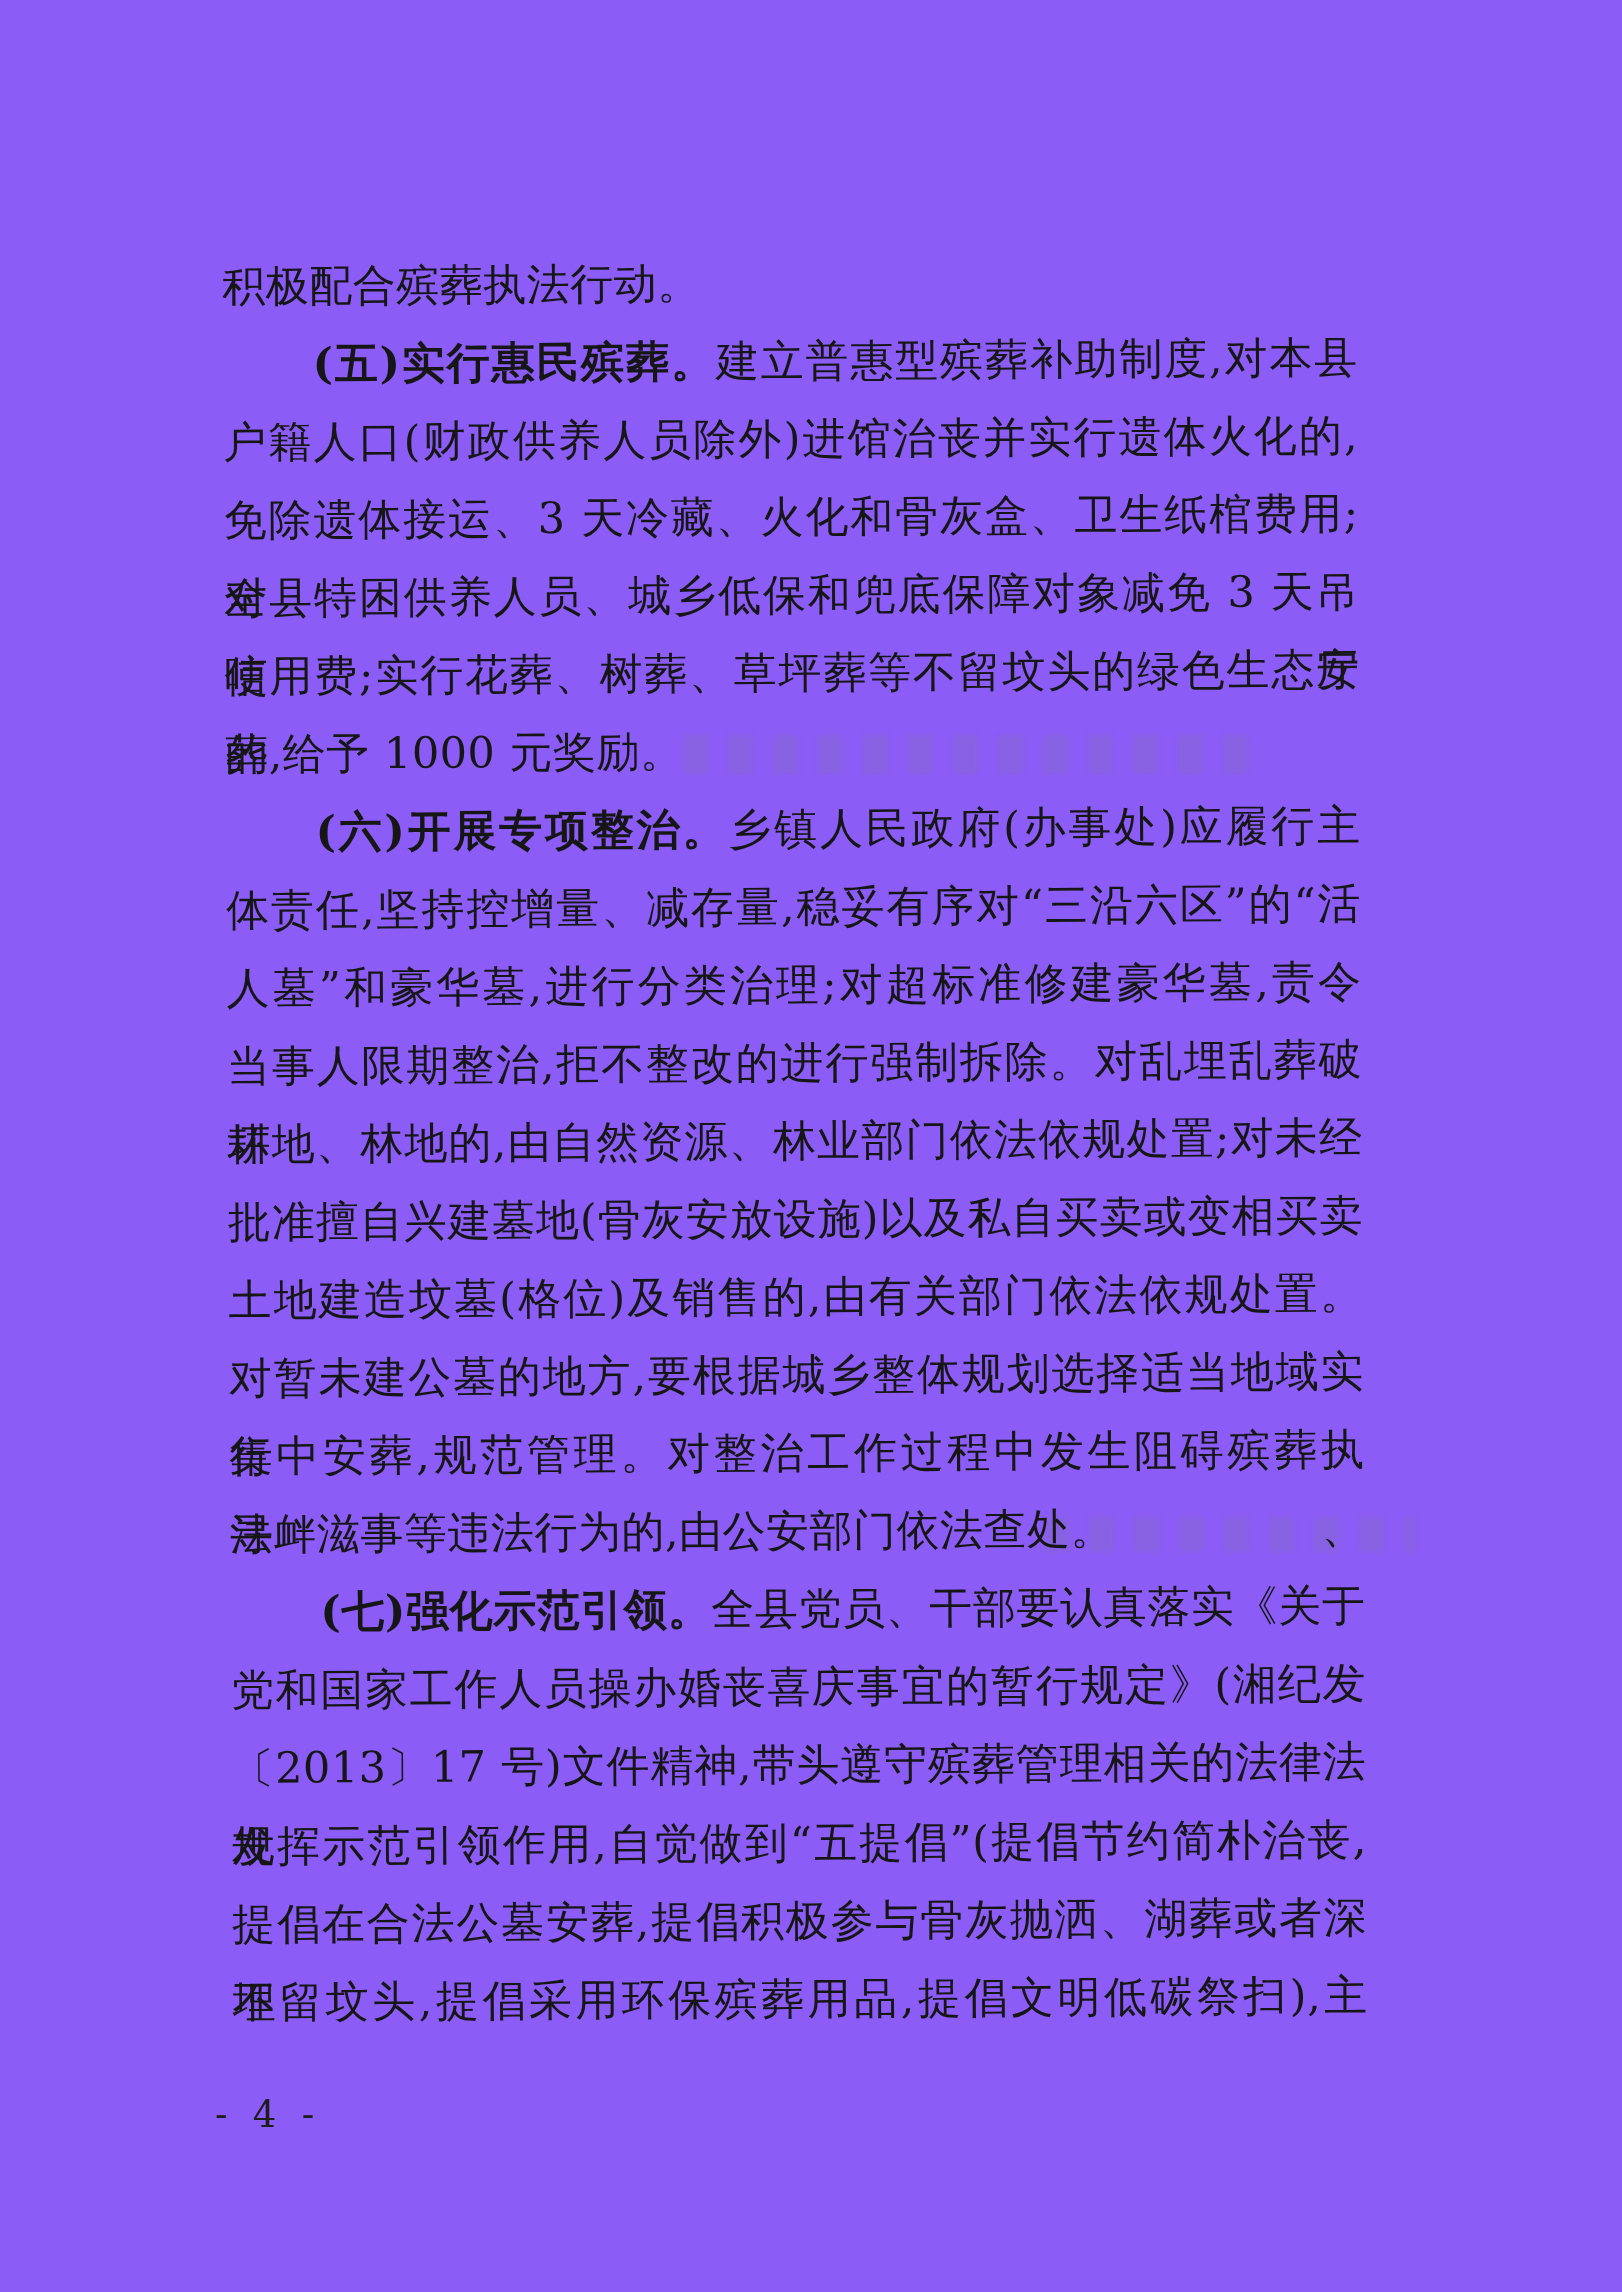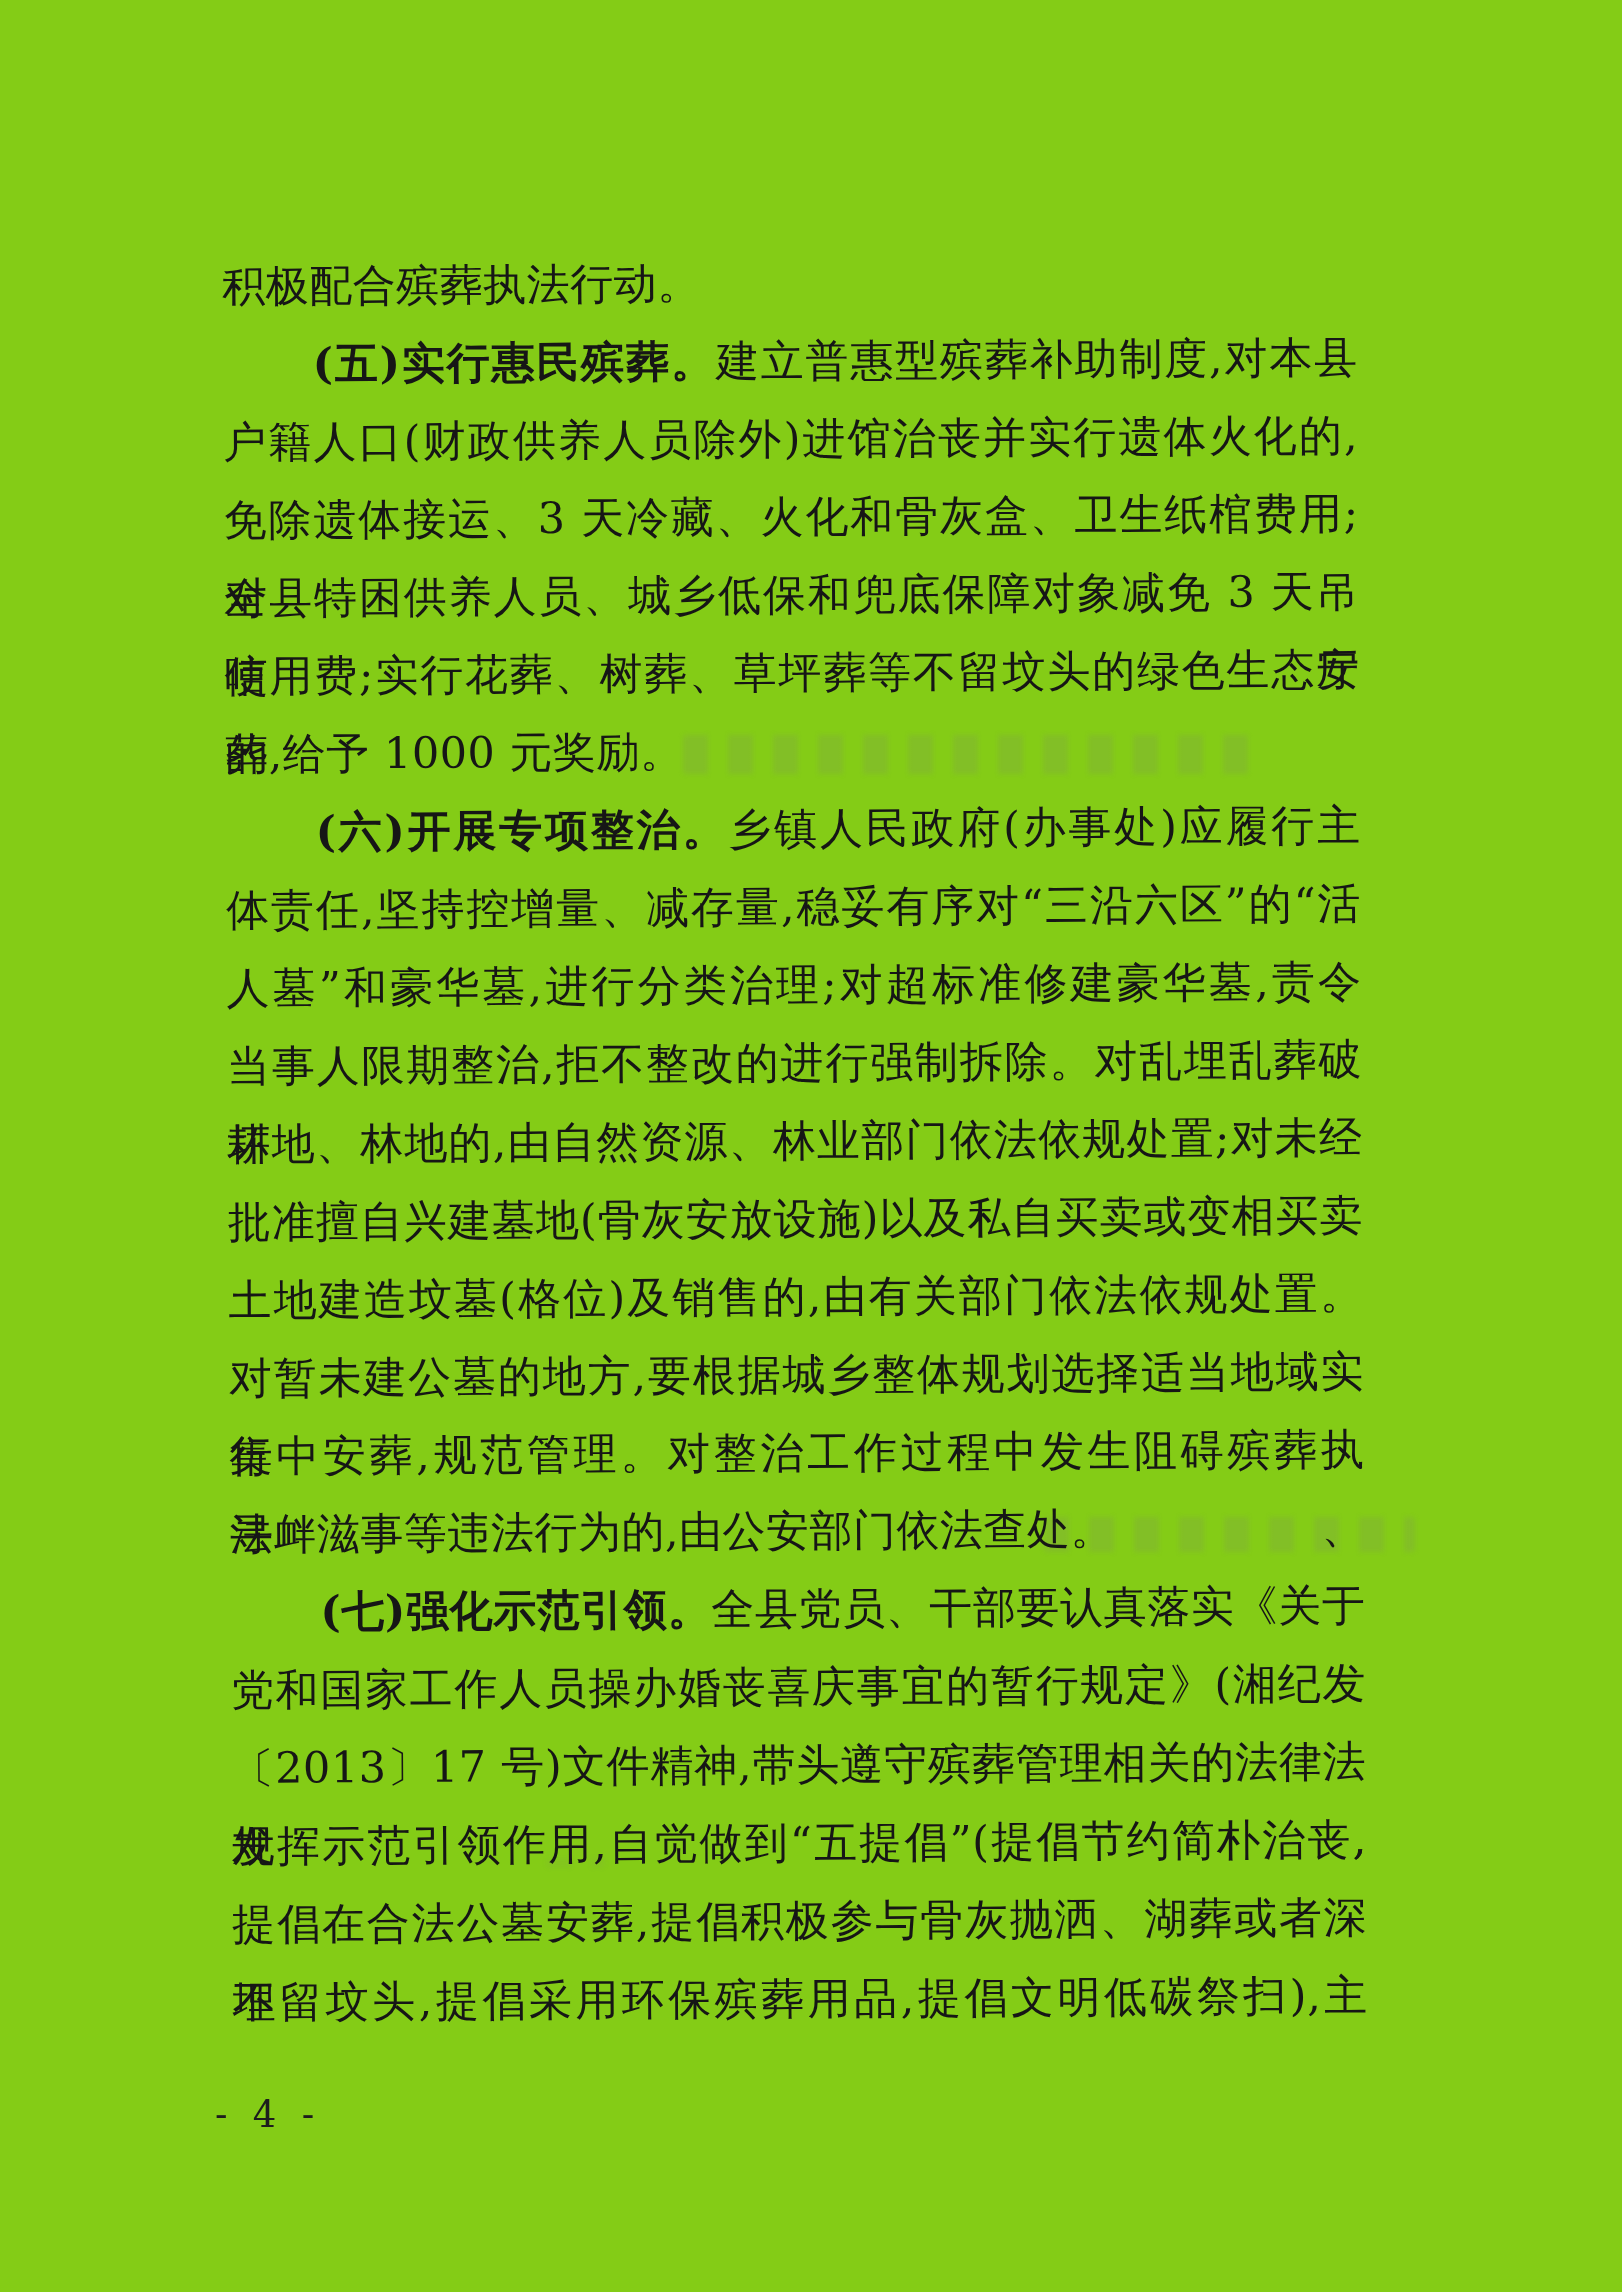--- a/index.html
+++ b/index.html
@@ -1,20 +1,20 @@
 <!DOCTYPE html>
 <html><head>
 <meta charset="utf-8">
 <style>
   html, body { margin: 0; padding: 0; background: #e9e9e7; }
   .page {
     position: relative;
     width: 1623px;
     height: 2293px;
-    background: #84cc16;
+    background: #8b5cf6;
     overflow: hidden;
     font-family: "DejaVu Serif", "Liberation Serif", serif;
     color: #161616;
   }
   .text-block {
     position: absolute;
     left: 222px;
     top: 247px;
     width: 1135px;
     transform: rotate(-0.35deg);

